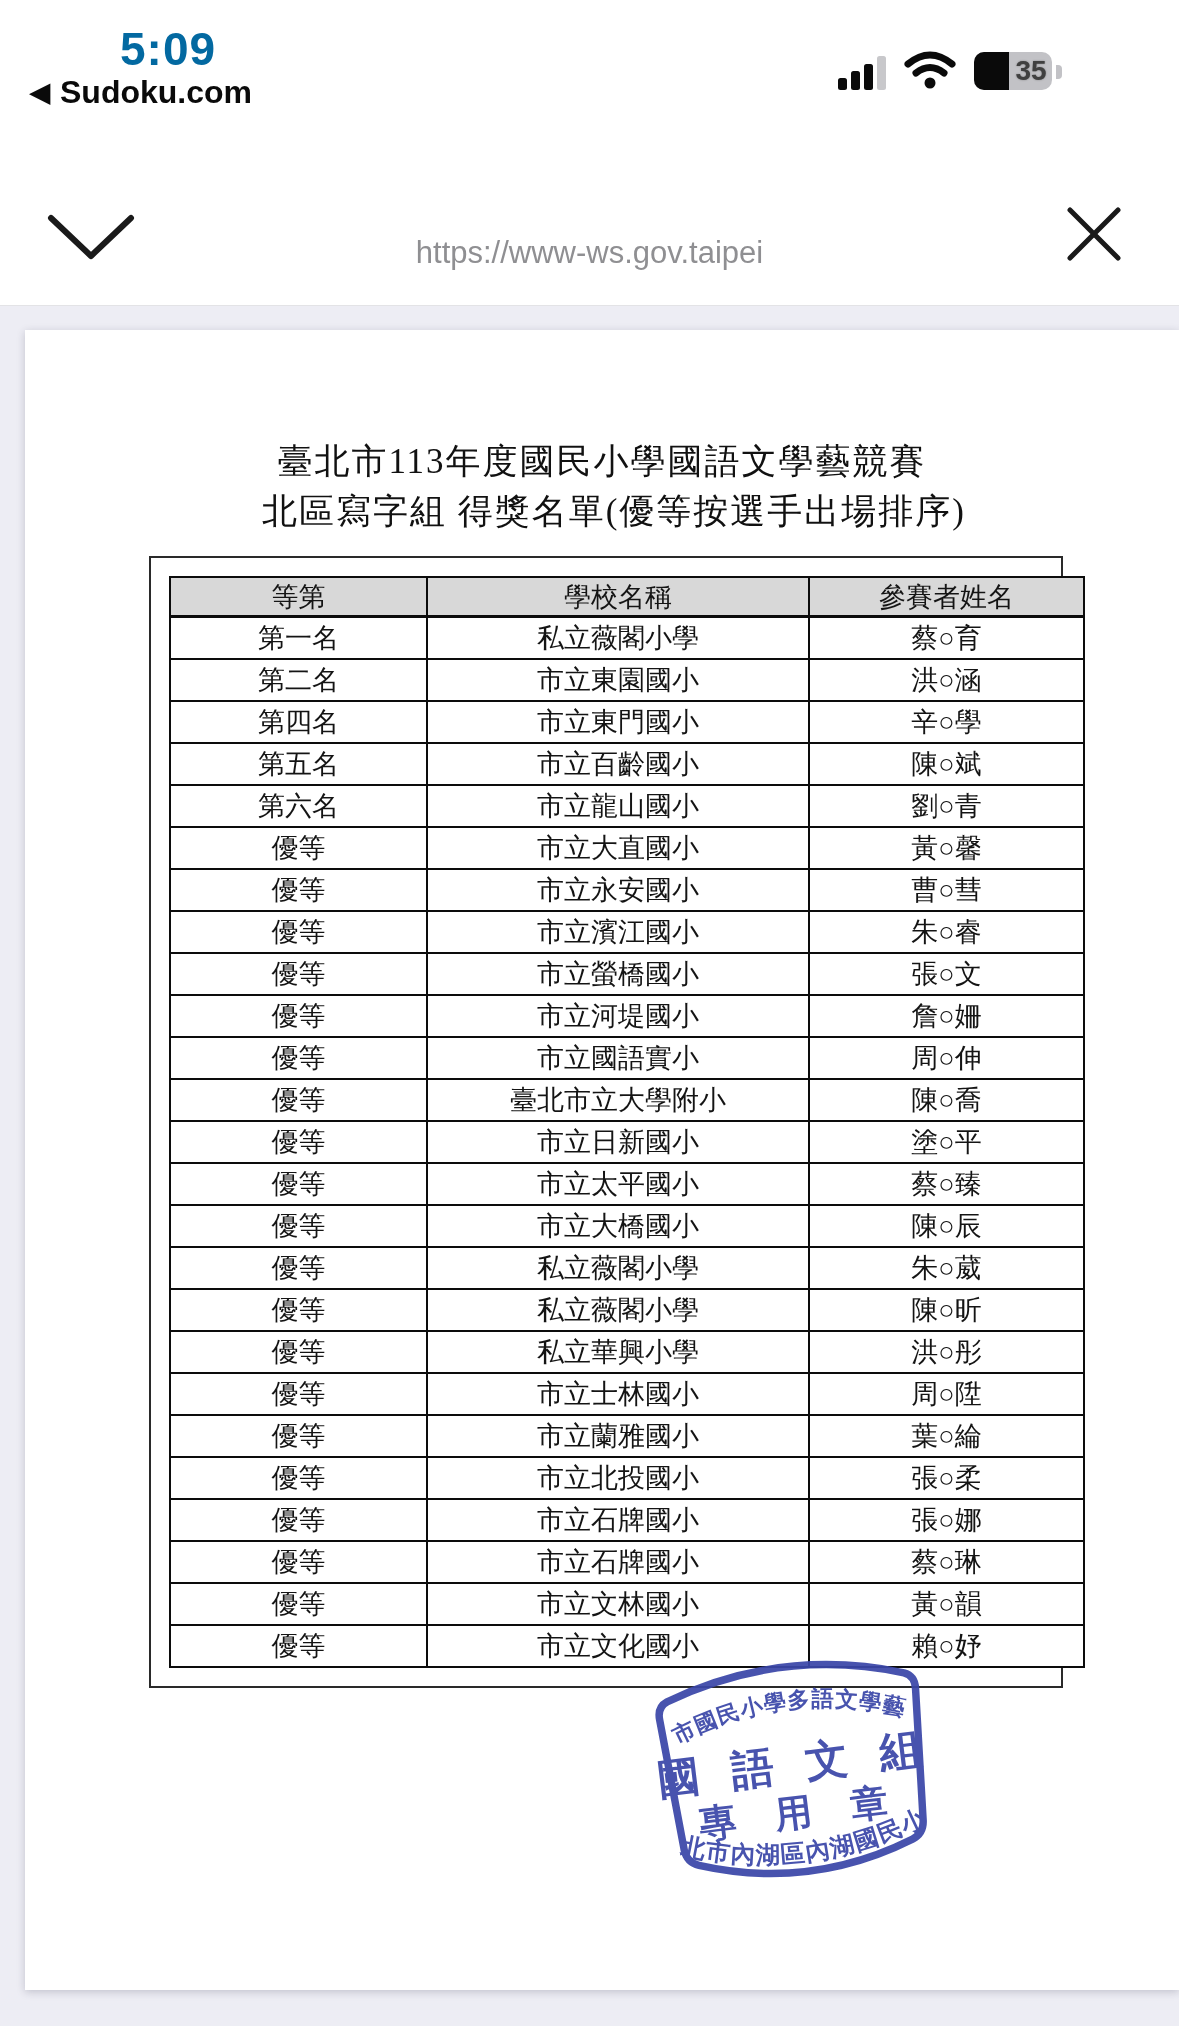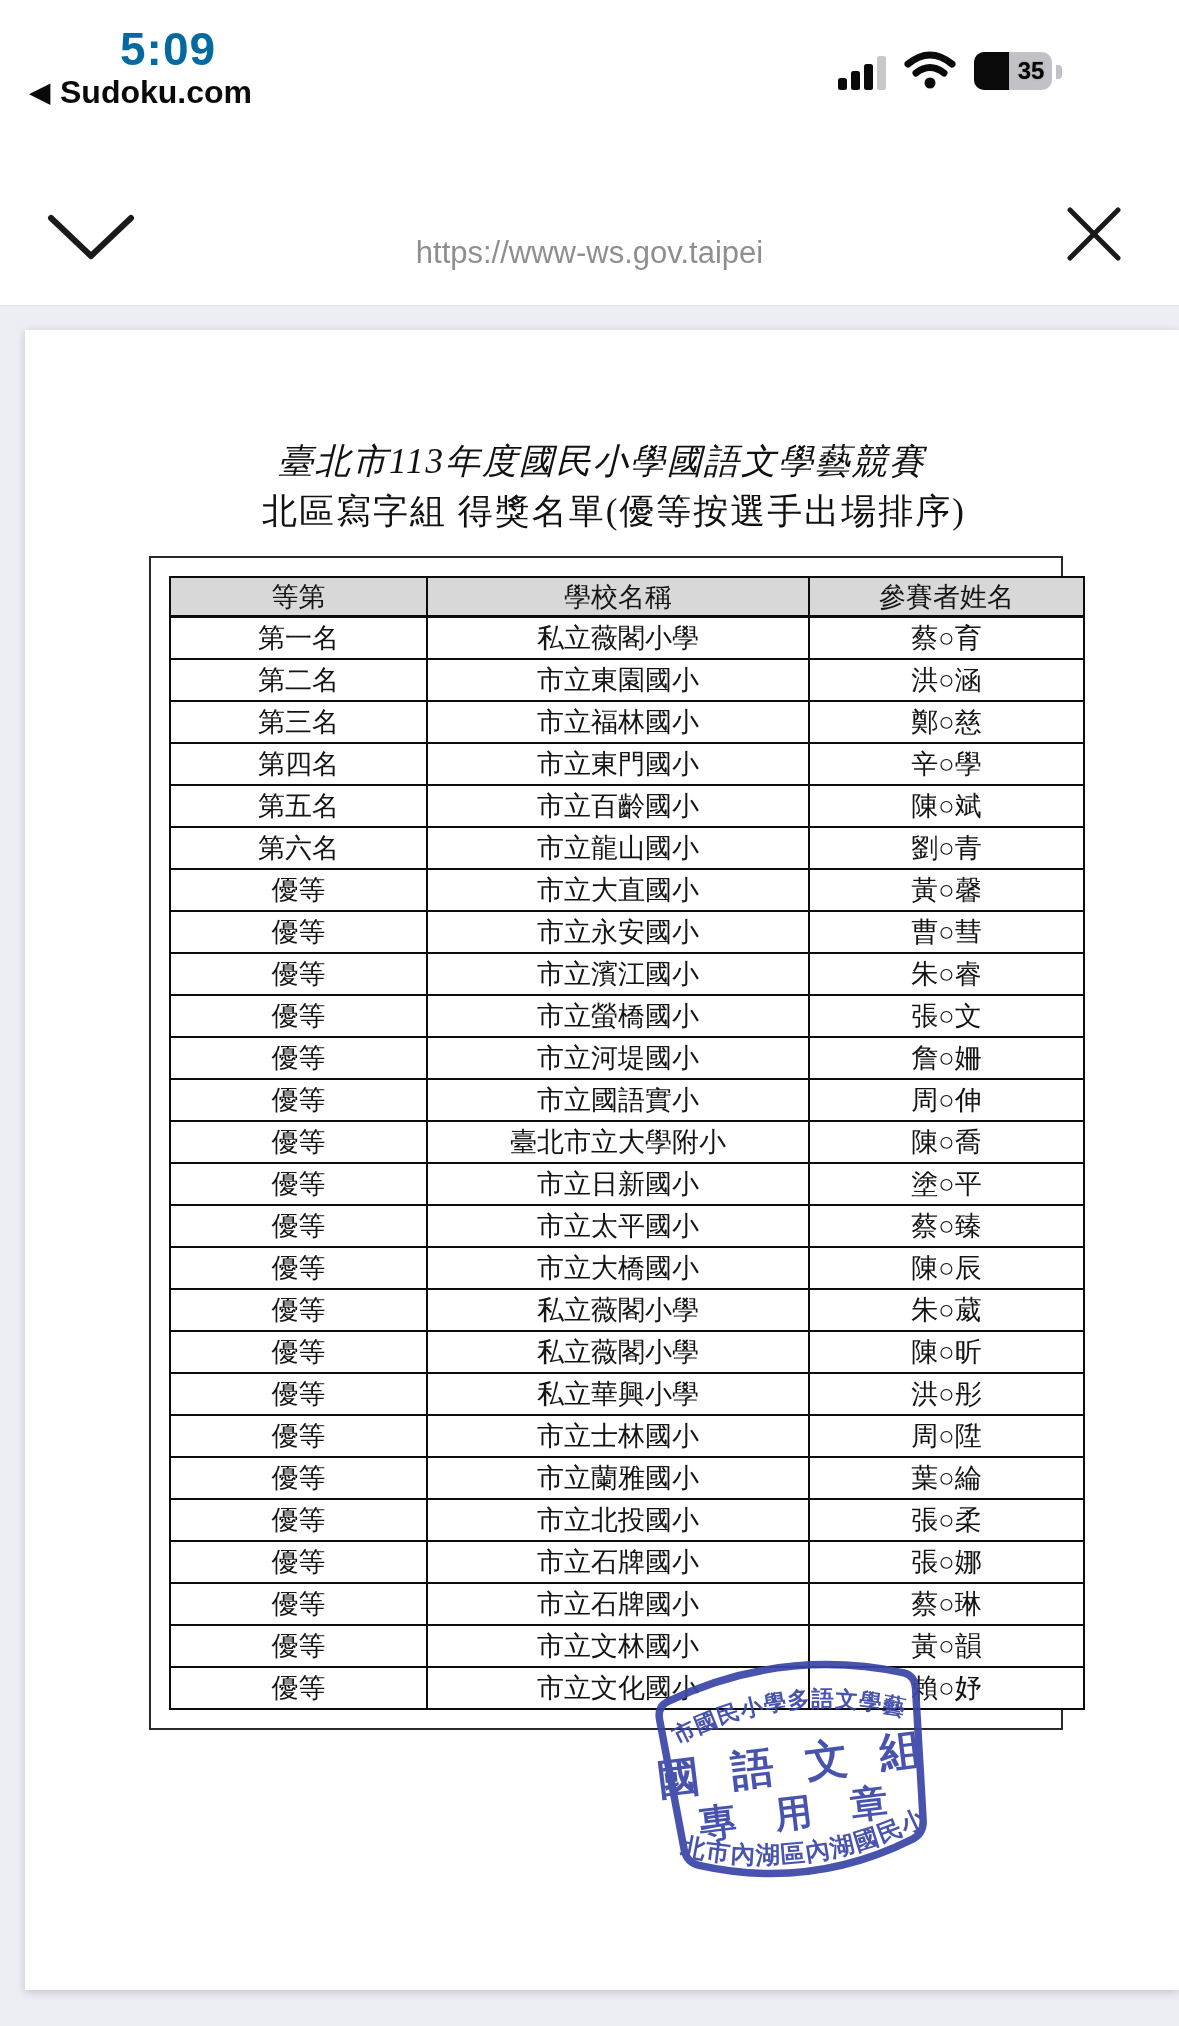--- a/index.html
+++ b/index.html
@@ -15,32 +15,32 @@
   .sicons{position:absolute;top:46px;left:838px;height:44px;display:flex;align-items:flex-end;gap:18px;}
   .cellbars{display:flex;align-items:flex-end;gap:4px;height:34px;}
   .cellbars i{display:block;width:9px;border-radius:2.5px;background:#0a0a0a;}
   .cellbars i:nth-child(1){height:12px;}
   .cellbars i:nth-child(2){height:19px;}
   .cellbars i:nth-child(3){height:26px;}
   .cellbars i:nth-child(4){height:34px;background:#c8c8cb;}
   .battery{position:relative;width:78px;height:38px;border-radius:10px;background:#c2c2c6;overflow:hidden;}
   .battery .fill{position:absolute;left:0;top:0;bottom:0;width:45%;background:#0a0a0a;}
   .battery .pct{position:absolute;inset:0;display:flex;align-items:center;justify-content:center;
-    color:#000000;font-weight:700;font-size:24px;text-shadow:0 0 2px rgba(0,0,0,.35);padding-left:36px;}
+    color:#404040;font-weight:700;font-size:28px;text-shadow:0 0 2px rgba(0,0,0,.35);padding-left:36px;}
   .batt-tip{width:6px;height:14px;background:#c2c2c6;border-radius:0 4px 4px 0;margin-left:-14px;margin-bottom:11px;}
   
   .browserbar{position:absolute;left:0;top:140px;width:1179px;height:165px;background:#fff;border-bottom:1px solid #e3e3e6;}
   .chev{position:absolute;left:45px;top:72px;cursor:pointer;}
   .closex{position:absolute;left:1062px;top:62px;cursor:pointer;}
   .urltext{position:absolute;left:0;top:95px;width:100%;text-align:center;color:#8f8f92;font-size:31px;cursor:pointer;}
   
   .viewport{position:absolute;left:0;top:306px;width:1179px;height:1720px;background:#ededf4;}
   .pagecard{position:absolute;left:25px;top:24px;right:0;height:1660px;background:#fff;box-shadow:0 2px 8px rgba(40,40,70,.22);}
   .doc{position:absolute;inset:0;font-family:"Liberation Serif","DejaVu Serif",serif;color:#111;}
-  .title1{position:absolute;left:0;top:108px;width:100%;text-align:center;font-size:35px;letter-spacing:2px;font-style:italic;}
+  .title1{position:absolute;left:0;top:108px;width:100%;text-align:center;font-size:35px;letter-spacing:2px;}
   .title2{position:absolute;left:0;top:158px;width:100%;text-align:center;font-size:35px;letter-spacing:2px;margin-left:12px;}
   .table-frame{position:absolute;left:124px;top:226px;width:914px;border:2px solid #2a2a2a;padding:18px;box-sizing:border-box;background:#fff;}
   table.award{width:100%;border-collapse:collapse;table-layout:fixed;}
   table.award th,table.award td{
     border:2px solid #0c0c0c;text-align:center;vertical-align:middle;
     font-family:"Liberation Serif","DejaVu Serif",serif;font-weight:400;
     font-size:27px;color:#141414;padding:0;overflow:hidden;white-space:nowrap;
   }
   table.award th{height:37px;background:#d8d8d8;border-bottom:3px solid #0c0c0c;}
   table.award td{height:40px;background:#fff;}
@@ -112,25 +112,20 @@
           <tbody>
               <tr>
                 <td>第一名</td>
                 <td>私立薇閣小學</td>
                 <td>蔡○育</td>
               </tr>
               <tr>
                 <td>第二名</td>
                 <td>市立東園國小</td>
                 <td>洪○涵</td>
-              </tr>
-              <tr>
-                <td>第三名</td>
-                <td>市立福林國小</td>
-                <td>鄭○慈</td>
               </tr>
               <tr>
                 <td>第四名</td>
                 <td>市立東門國小</td>
                 <td>辛○學</td>
               </tr>
               <tr>
                 <td>第五名</td>
                 <td>市立百齡國小</td>
                 <td>陳○斌</td>

